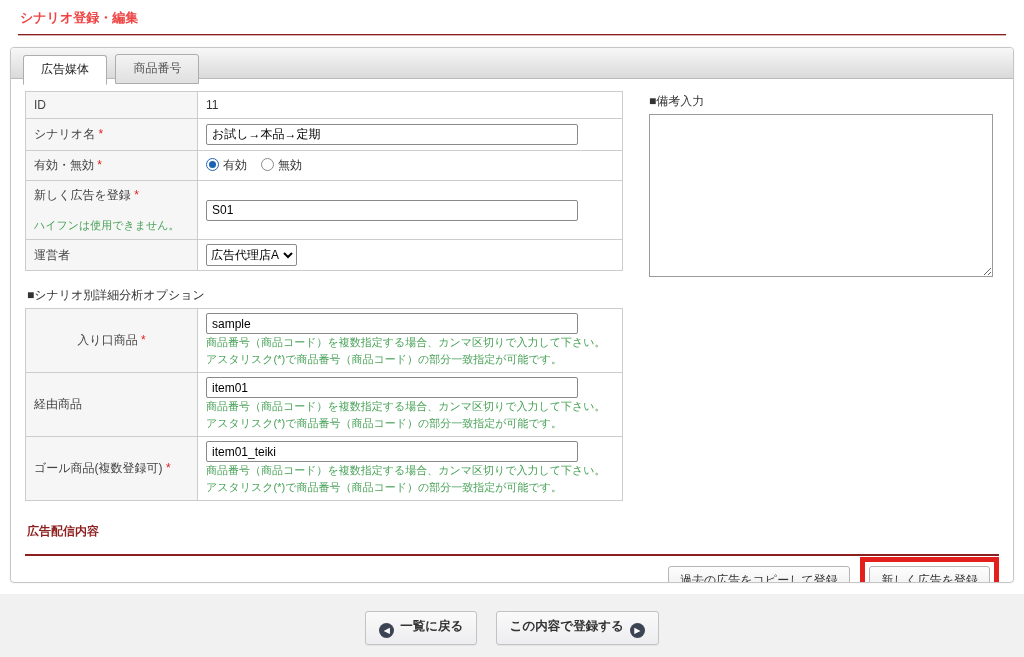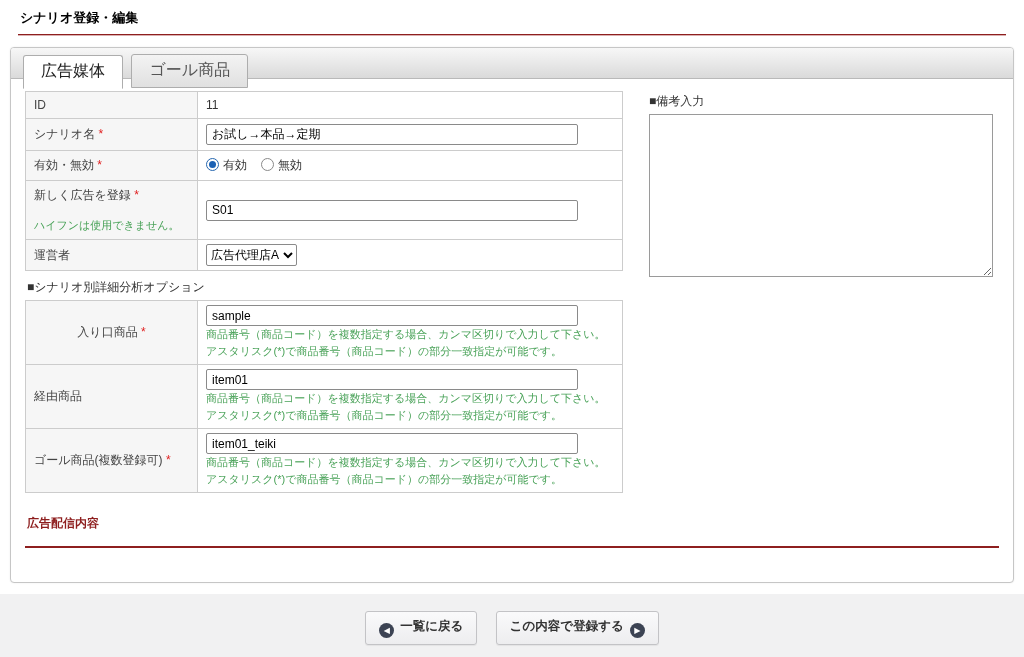--- a/index.html
+++ b/index.html
@@ -1,27 +1,27 @@
 <!DOCTYPE html>
 <html><head>
 <meta charset="utf-8">
 <style>
   * { box-sizing: border-box; margin: 0; padding: 0; }
   html, body { width: 1024px; height: 657px; overflow: hidden; background: #fff;
     font-family: "Liberation Sans", "DejaVu Sans", sans-serif; color: #333; }
 
-  .page-title { color: #000000; font-weight: bold; font-size: 13px; padding: 9px 0 0 20px; }
+  .page-title { color: #ef4444; font-weight: bold; font-size: 13px; padding: 9px 0 0 20px; }
   .title-rule { height: 2px; background: #8e1f1f; margin: 7px 18px 0 18px; border-bottom: 1px solid #d9b0b0; }
 
   .panel { margin: 11px 10px 0 10px; border: 1px solid #c6c6c6; border-radius: 4px;
     background: #fff; height: 536px; box-shadow: 0 0 2px rgba(0,0,0,.08); overflow: hidden; }
 
   .tabstrip { background: linear-gradient(#f7f7f7, #dadada); border-bottom: 1px solid #b9b9b9;
     padding: 6px 0 0 12px; height: 31px; }
-  .tab { display: inline-block; font-size: 16px; padding: 5px 17px 6px 17px;
+  .tab { display: inline-block; font-size: 12px; padding: 5px 17px 6px 17px;
     border: 1px solid #adadad; border-radius: 3px 3px 0 0; margin-right: 4px; cursor: default; }
   .tab.active { background: #fff; border-bottom-color: #fff; position: relative; top: 1px; color: #222; }
   .tab.inactive { background: linear-gradient(#f3f3f3, #e0e0e0); color: #555; }
 
   .content { padding: 12px 14px 0 14px; display: flex; }
   .left-col { width: 598px; flex: none; }
   .right-col { flex: 1; margin-left: 26px; padding-right: 6px; }
 
   table.form { width: 100%; border-collapse: collapse; }
   table.form td { border: 1px solid #cccccc; font-size: 12px; vertical-align: middle; }
@@ -36,21 +36,21 @@
 
   .radio { display: inline-block; width: 13px; height: 13px; border: 1px solid #8a8a8a;
     border-radius: 50%; background: #fff; vertical-align: -2px; margin-right: 4px; position: relative; }
   .radio.checked { border-color: #2667b0; }
   .radio.checked::after { content: ""; position: absolute; left: 2px; top: 2px; width: 7px; height: 7px;
     border-radius: 50%; background: #1b62b5; }
   .radio-label { font-size: 12px; margin-right: 14px; }
 
   select { font-size: 12px; height: 22px; border: 1px solid #8a8a8a; border-radius: 2px; background: #fff; }
 
-  .subsection-title { font-size: 12px; color: #333; margin: 8px 0 4px 2px; }
+  .subsection-title { font-size: 12px; color: #333; margin: 16px 0 4px 2px; }
   .help-line { color: #49a258; font-size: 11px; line-height: 1.55; }
 
   .remarks-title { font-size: 12px; color: #333; margin: 2px 0 4px 0; }
   textarea.remarks { width: 100%; height: 163px; border: 1px solid #9a9a9a; resize: both;
     font-family: inherit; font-size: 12px; padding: 4px; }
 
   .ad-section-title { color: #8e1f1f; font-weight: bold; font-size: 12px; margin: 22px 0 14px 2px; }
   .ad-rule { height: 2px; background: #8e1f1f; margin-bottom: 2px; }
 
   .ad-buttons { text-align: right; padding: 8px 0 6px 0; }
@@ -71,21 +71,21 @@
 </style>
 </head>
 <body>
 
 <div class="page-title">シナリオ登録・編集</div>
 <div class="title-rule"></div>
 
 <div class="panel">
   <div class="tabstrip">
     <span class="tab active">広告媒体</span>
-    <span class="tab inactive">ゴール商品</span>
+    <span class="tab inactive">商品番号</span>
   </div>
 
   <div class="content">
     <div class="left-col">
 
       <table class="form">
         <tbody>
             <tr>
           <td class="lbl" style="height:26px;">
             <span>ID</span>
@@ -173,20 +173,26 @@
     <div class="right-col">
       <div class="remarks-title">■備考入力</div>
       <textarea class="remarks" style=""></textarea>
     </div>
   </div>
 
   <div style="padding: 0 14px;">
     <div class="ad-section-title">広告配信内容</div>
     <div class="ad-rule"></div>
 
+    <div class="ad-buttons">
+      <span class="btn-plain">過去の広告をコピーして登録</span>
+      <span class="annotation-box">
+        <span class="btn-plain">新しく広告を登録</span>
+      </span>
+    </div>
 
   </div>
 </div>
 
 <div class="footer-band">
   <span class="btn-footer"><span class="circle-icon left">◀</span><span>一覧に戻る</span></span>
   <span class="btn-footer"><span>この内容で登録する</span><span class="circle-icon right">▶</span></span>
 </div>
 
 </body></html>

